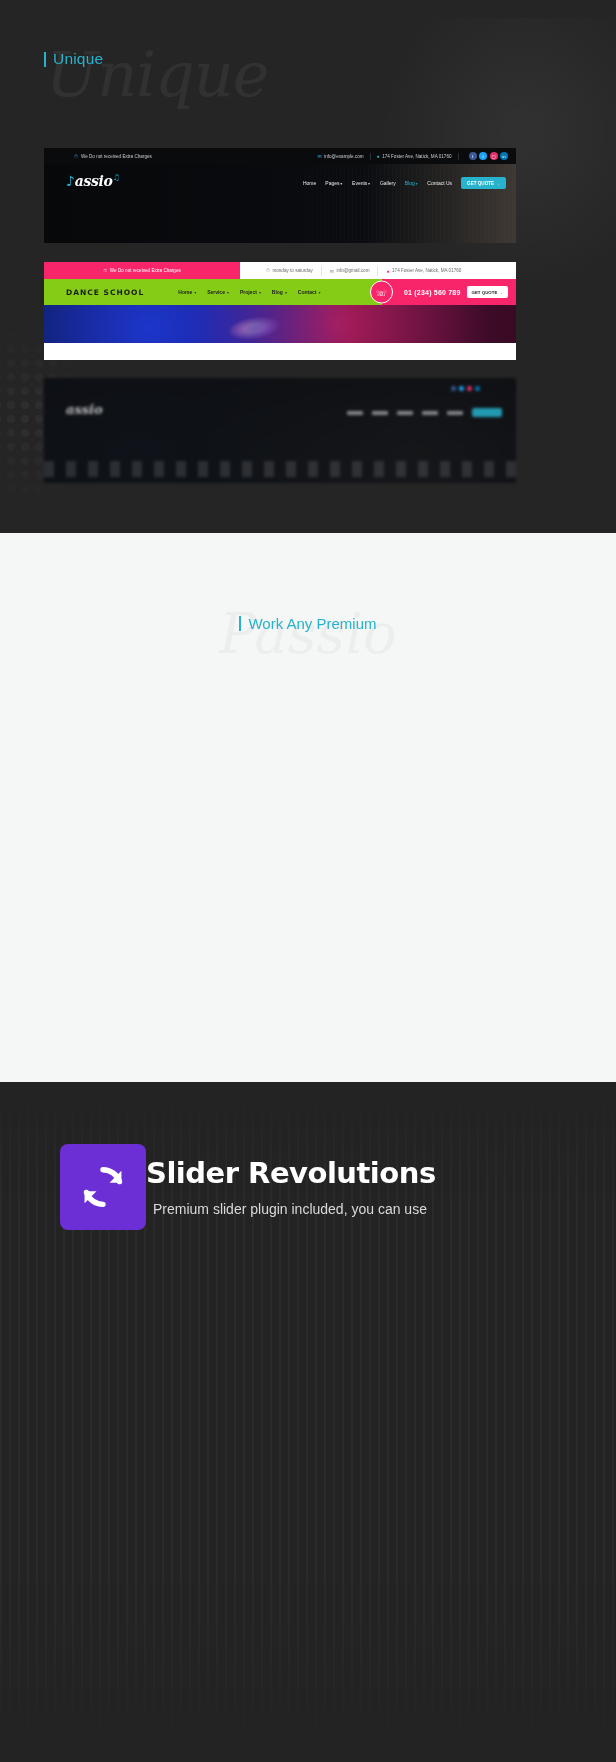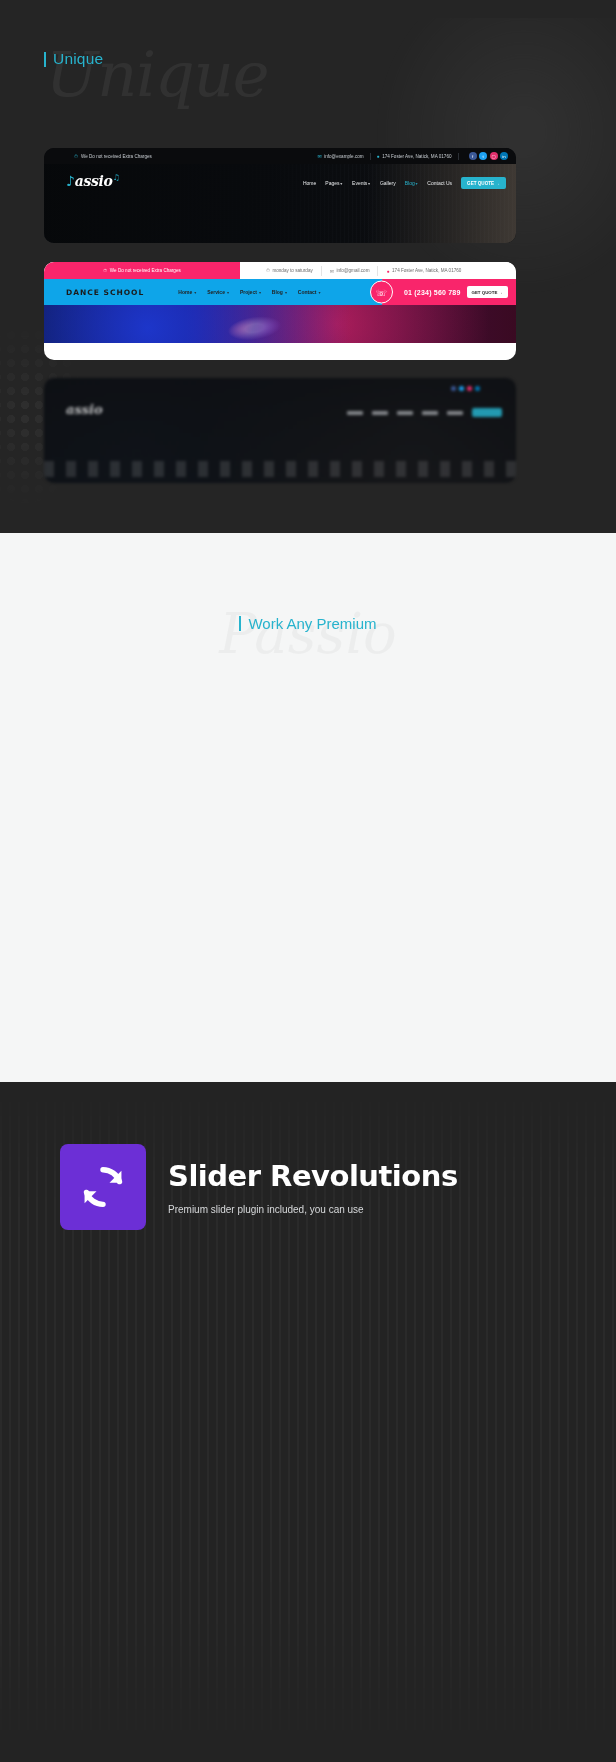--- a/index.html
+++ b/index.html
@@ -85,21 +85,20 @@
     line-height: 1.04;
   }
 
   
   .mock {
     position: absolute;
     left: 44px;
     width: 472px;
     overflow: hidden;
     background: #0b0d10;
-    border-radius: 10px;
   }
   .mock1 { top: 148px; height: 95px; }
   .mock2 { top: 262px; height: 98px; background:#fff; }
   .mock3 { top: 378px; height: 105px; }
 
   
   .m1-top {
     height: 16px;
     background: #0a0b0d;
     display: flex; align-items: center;
@@ -179,21 +178,21 @@
     clip-path: polygon(0 0, 100% 0, 100% 100%, 0 100%);
   }
   .m2-top .items { display: flex; align-items: center; gap: 8px; margin-left: 26px; }
   .m2-top .item { display: flex; align-items: center; gap: 2.5px; }
   .m2-top .gico { color: #8d8d8d; font-size: 5px; }
   .m2-top .pico { color: #f9256b; font-size: 5px; }
   .m2-sep { width: 1px; height: 10px; background: #e4e4e4; }
 
   .m2-nav {
     position: relative;
-    height: 26px; background: #0ea5e9;
+    height: 26px; background: #84cc16;
     display: flex; align-items: center;
     padding-left: 22px;
   }
   .ds-logo {
     font-family: "DejaVu Sans", sans-serif;
     font-weight: bold; font-size: 7.5px;
     letter-spacing: 1px; color: #1b1b1b;
     display: flex; align-items: center; gap: 3px;
   }
   .m2-menu { display: flex; gap: 10px; font-size: 5px; color: #222; margin-left: 34px; font-weight: bold;}
@@ -300,34 +299,34 @@
     width: 616px; height: 680px;
     background: #232323;
     overflow: hidden;
   }
   .eq-bg {
     position: absolute; inset: 0;
     background: repeating-linear-gradient(90deg, rgba(255,255,255,.035) 0 2px, transparent 2px 9px);
     -webkit-mask-image: linear-gradient(180deg, transparent 0%, #000 18%, #000 72%, transparent 100%);
     mask-image: linear-gradient(180deg, transparent 0%, #000 18%, #000 72%, transparent 100%);
   }
-  .sr-head { position: relative; display: flex; align-items: center; gap: 22px; padding: 62px 0 0 60px; }
+  .sr-head { position: relative; display: flex; align-items: center; padding: 62px 0 0 60px; }
   .sr-icon {
     width: 86px; height: 86px; border-radius: 8px;
     background: #6c2fd6;
     display: flex; align-items: center; justify-content: center;
     flex: none;
   }
   .sr-icon svg { width: 52px; height: 52px; }
   .sr-texts { padding-top: 2px; }
   .sr-title {
     font-family: "DejaVu Sans", sans-serif; font-weight: bold;
     font-size: 29px; color: #fff; letter-spacing: -.5px; margin-bottom: 9px;
   }
-  .sr-desc { color: #d7d9db; font-size: 10px; line-height: 1.55; }
+  .sr-desc { color: #d7d9db; font-size: 14px; line-height: 1.55; margin-left: 7px; }
 </style>
 </head>
 <body>
 
 <section class="sec-headers">
   <div class="dot-grid sq"></div>
   <div class="dot-grid2"></div>
 
   <div class="head-wrap">
     <div class="script-bg">Unique</div>

